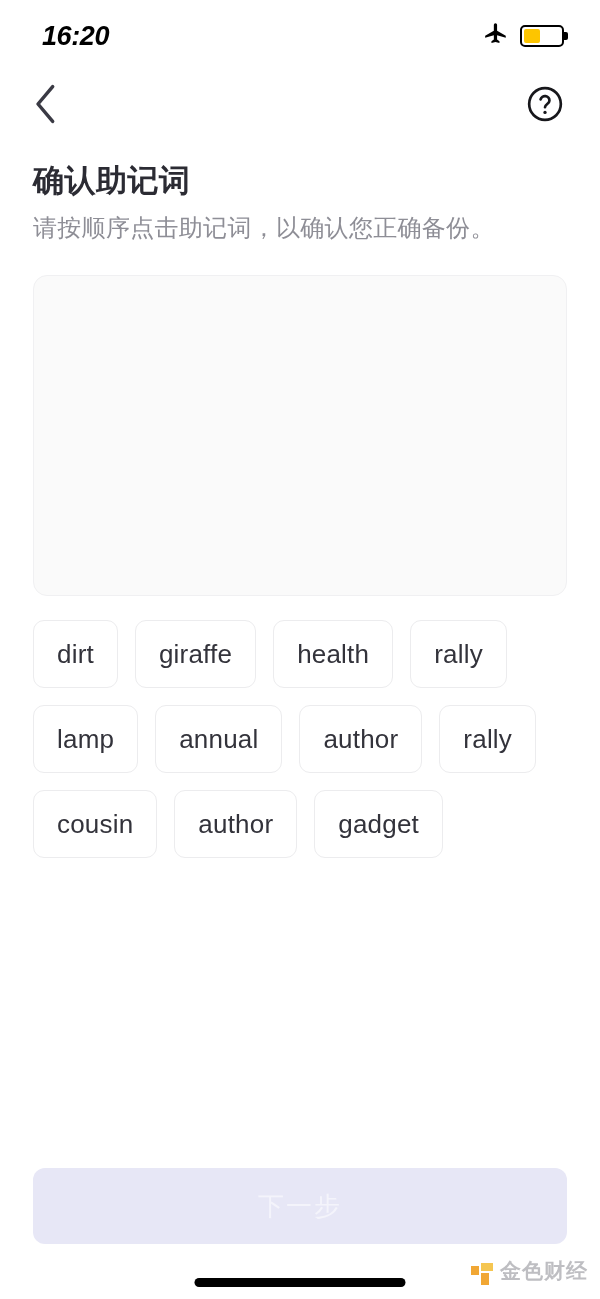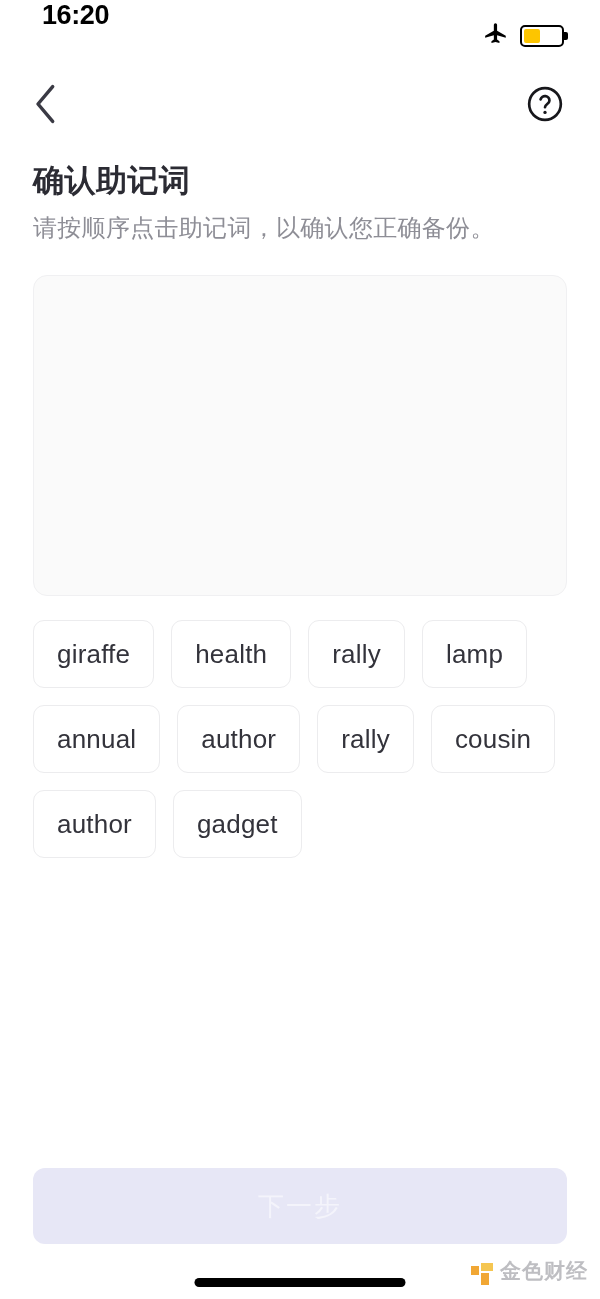--- a/index.html
+++ b/index.html
@@ -14,22 +14,24 @@
     font-family: "Liberation Sans", "DejaVu Sans", sans-serif;
     -webkit-font-smoothing: antialiased;
     position: relative;
     overflow: hidden;
   }
 
   
   .status-bar {
     height: 72px;
     display: flex;
+    align-items: center;
     justify-content: space-between;
     padding: 0 36px 0 42px;
+    font-style: italic;
   }
   .status-time {
     font-size: 27px;
     font-weight: bold;
     color: #000000;
     letter-spacing: -0.4px;
   }
   .status-right {
     display: flex;
     align-items: center;
@@ -243,20 +245,21 @@
 </div>
 
 <div class="heading">
   <h1 class="page-title">确认助记词</h1>
   <p class="page-subtitle">请按顺序点击助记词，以确认您正确备份。</p>
 </div>
 
 <div class="answer-box"></div>
 
 <div class="word-pool">
+    <div class="word-chip">dirt</div>
     <div class="word-chip">giraffe</div>
     <div class="word-chip">health</div>
     <div class="word-chip">rally</div>
     <div class="word-chip">lamp</div>
     <div class="word-chip">annual</div>
     <div class="word-chip">author</div>
     <div class="word-chip">rally</div>
     <div class="word-chip">cousin</div>
     <div class="word-chip">author</div>
     <div class="word-chip">gadget</div>

